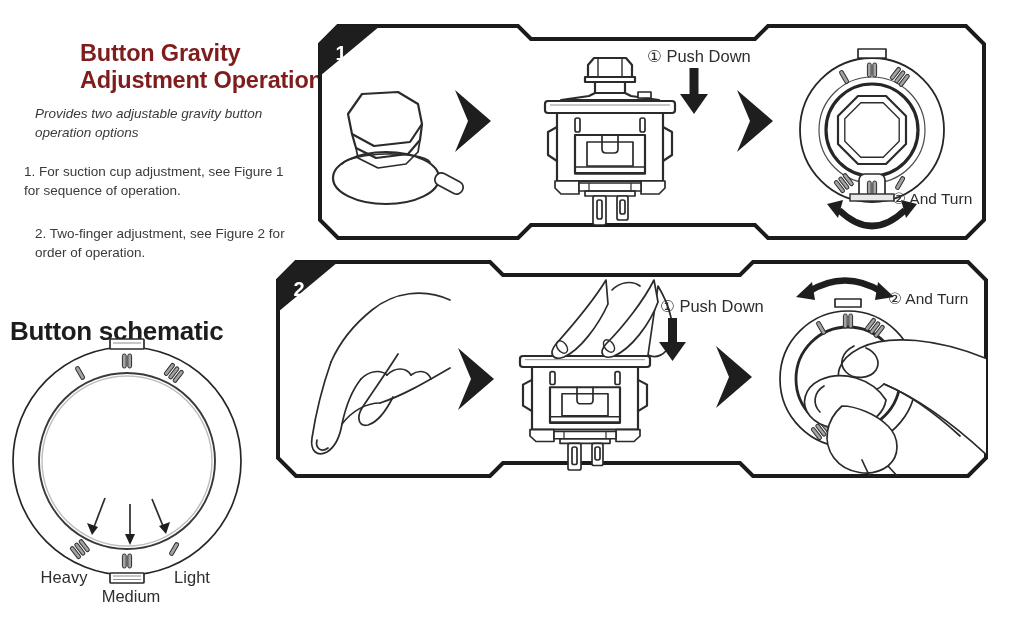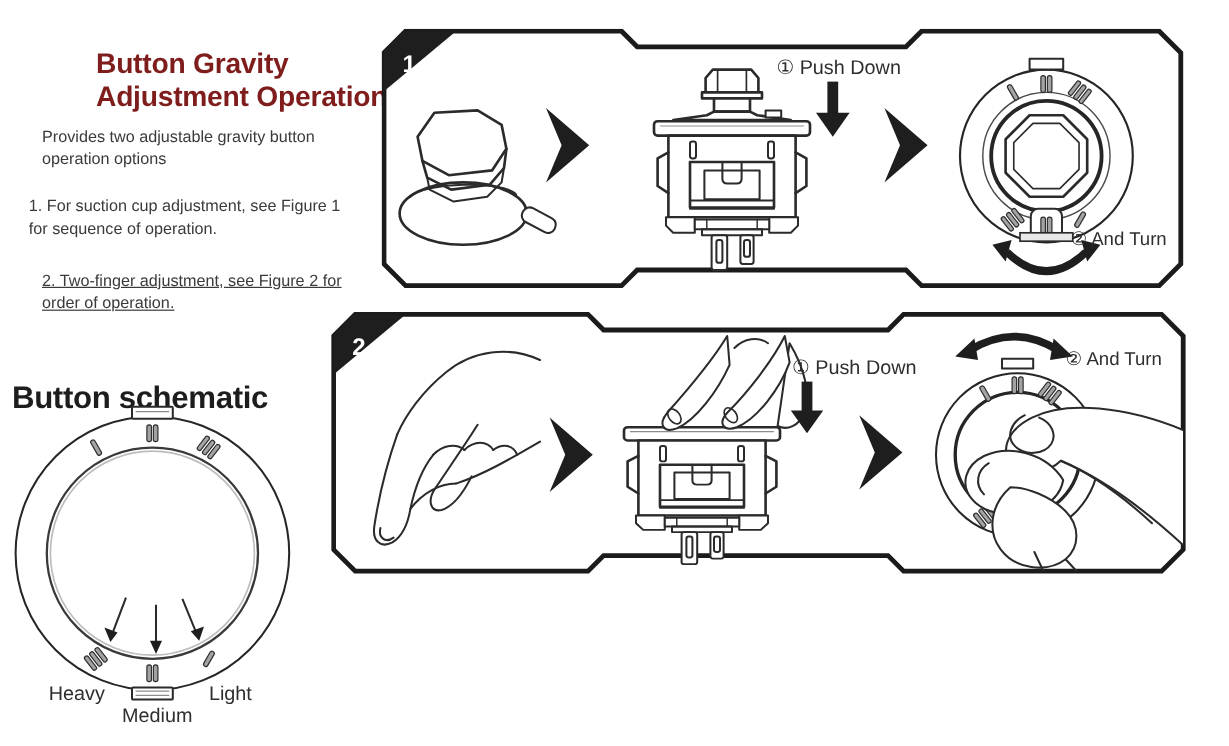--- a/index.html
+++ b/index.html
@@ -8,23 +8,23 @@
     font-family:"Liberation Sans","DejaVu Sans",sans-serif;
     color:#2f2f2f;overflow:hidden;
   }
   .abs{position:absolute;}
   .intro-title{
     left:33px;top:24px;width:262px;
     font-size:23.5px;line-height:1.18;font-weight:700;color:#7f1d1d;
     letter-spacing:-0.2px;
     margin-left:47px;
   }
-  .intro-sub{left:35px;top:90px;width:258px;font-size:13.5px;line-height:1.45;color:#3a3a3a;}
+  .intro-sub{left:35px;top:90px;width:258px;font-size:13.5px;line-height:1.45;color:#3a3a3a;font-style:italic;}
   .intro-item1{left:24px;top:148px;width:272px;font-size:13.5px;line-height:1.45;color:#3a3a3a;}
-  .intro-item2{left:35px;top:210px;width:272px;font-size:13.5px;line-height:1.45;color:#3a3a3a;text-decoration:underline;}
+  .intro-item2{left:35px;top:210px;width:272px;font-size:13.5px;line-height:1.45;color:#3a3a3a;}
   .schematic-heading{
     left:10px;top:294px;font-size:26px;font-weight:700;color:#1d1d1d;letter-spacing:-0.3px;
   }
   svg text{font-family:"Liberation Sans","DejaVu Sans",sans-serif;}
   .step-label{font-size:16.5px;fill:#2e2e2e;}
   .turn-label{font-size:15.5px;fill:#2e2e2e;}
   .badge-num{font-size:20px;font-weight:700;fill:#ffffff;}
   .schem-label{font-size:16.5px;fill:#2e2e2e;}
   .frame{fill:#ffffff;stroke:#1b1b1b;stroke-width:4;stroke-linejoin:miter;}
   .ln{fill:none;stroke:#2b2b2b;stroke-width:1.7;stroke-linecap:round;stroke-linejoin:round;}

